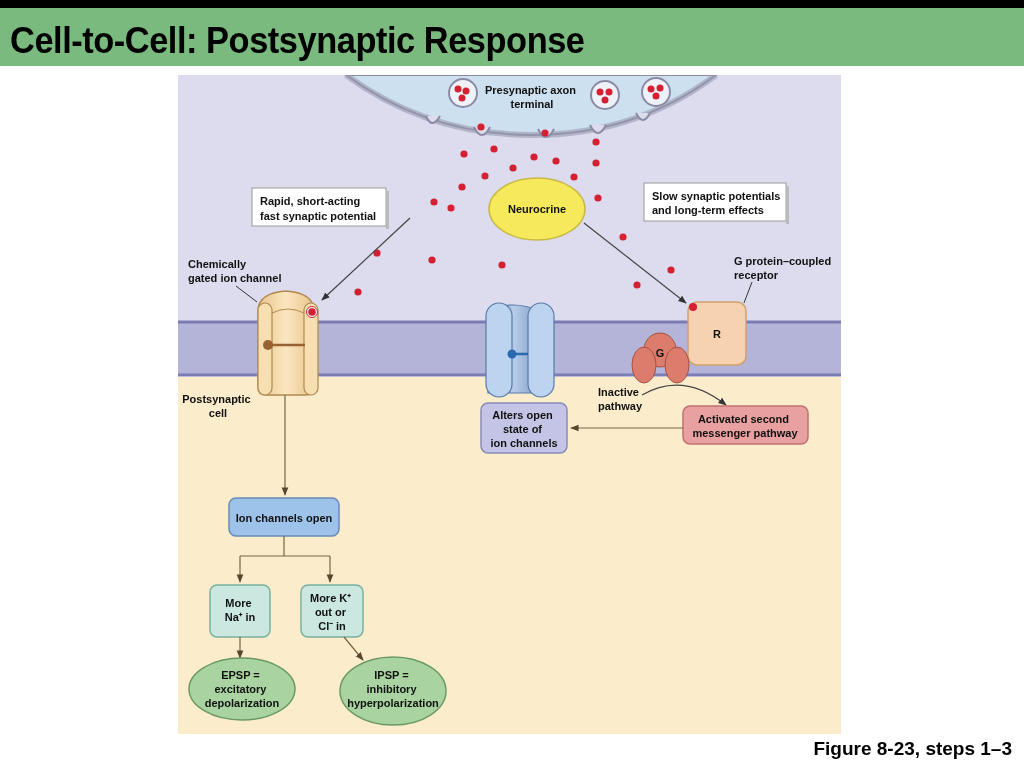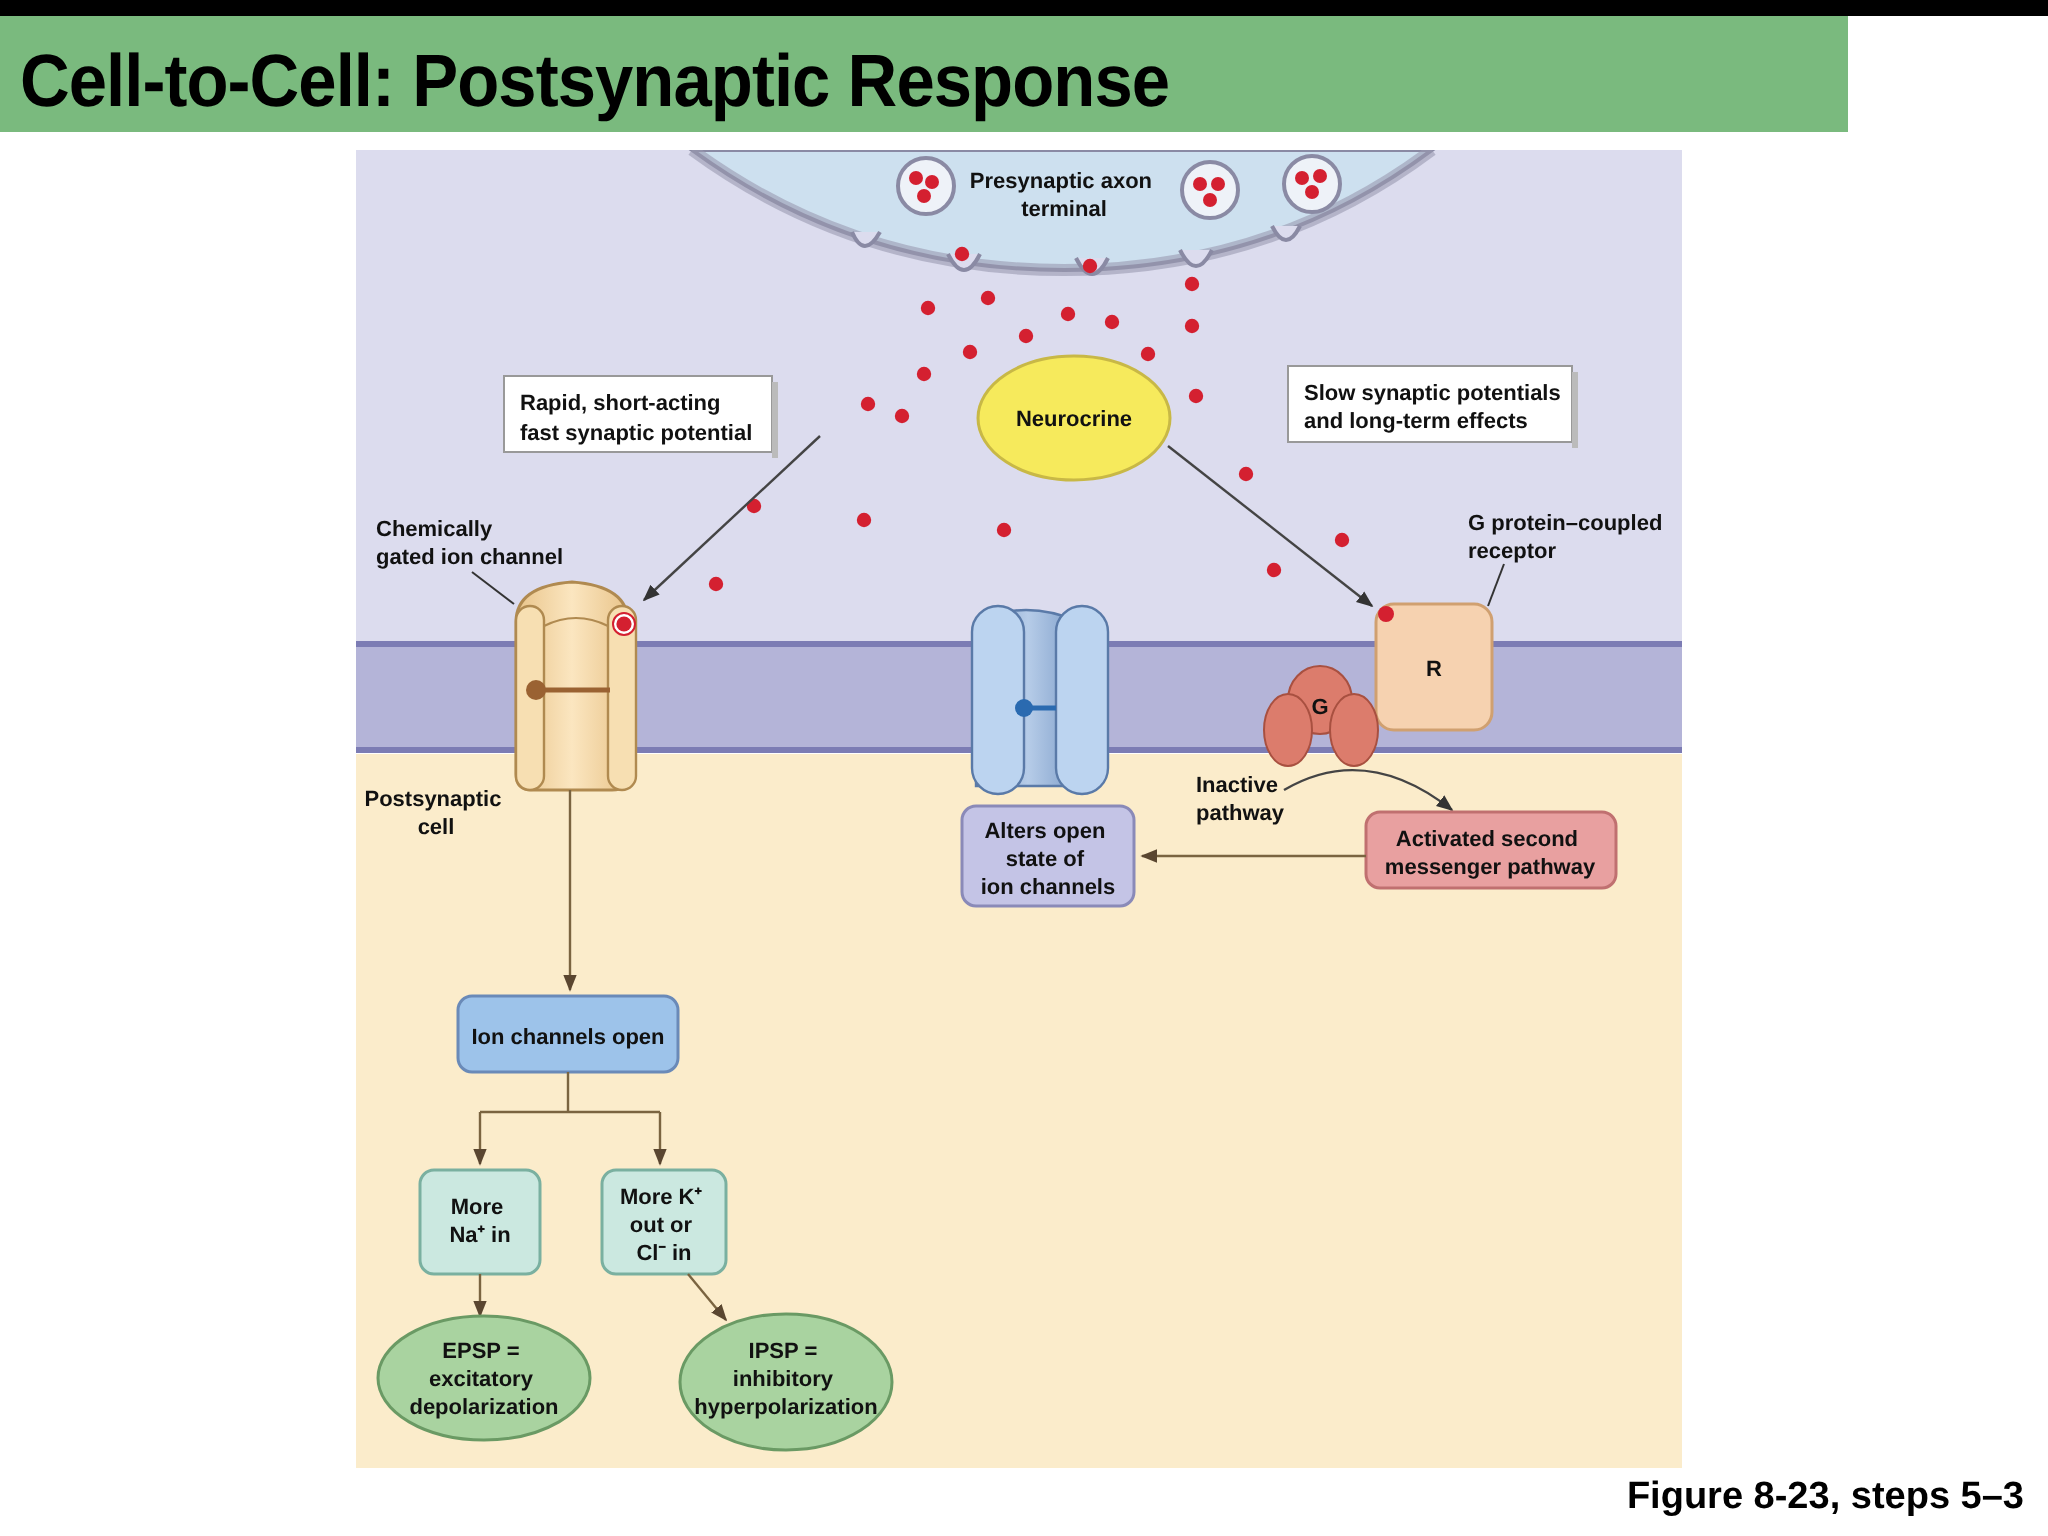--- a/index.html
+++ b/index.html
@@ -1,19 +1,19 @@
 <!DOCTYPE html>
 <html><head>
 <meta charset="utf-8">
 <style>
   html, body { margin:0; padding:0; }
   body { width:1024px; height:768px; background:#ffffff; position:relative; overflow:hidden;
          font-family:"Liberation Sans", sans-serif; }
   .topbar { position:absolute; left:0; top:0; width:1024px; height:8px; background:#000; }
-  .titlebar { position:absolute; left:0; top:8px; width:924px; height:58px; background:#7aba7e; }
+  .titlebar { position:absolute; left:0; top:8px; width:1024px; height:58px; background:#7aba7e; }
   .title { position:absolute; left:10px; top:12px; font-size:37px; font-weight:bold; color:#000;
            letter-spacing:-0.5px; transform:scaleX(0.93); transform-origin:left top; white-space:nowrap; }
   .figure { position:absolute; left:178px; top:75px; width:663px; height:659px; }
   svg text { font-family:"Liberation Sans", sans-serif; font-weight:bold; fill:#111; }
   .caption { position:absolute; right:12px; top:738px; font-size:19px; font-weight:bold; color:#000; white-space:nowrap; }
 </style>
 </head>
 <body>
 
 <div class="topbar"></div>
@@ -242,13 +242,13 @@
   <g>
     <ellipse cx="215" cy="616" rx="53" ry="34" fill="#a9d3a0" stroke="#6a9a64" stroke-width="1.5"></ellipse>
     <text text-anchor="middle" font-size="11">
       <tspan x="215" y="604">IPSP =</tspan>
       <tspan x="215" y="618">inhibitory</tspan>
       <tspan x="215" y="632">hyperpolarization</tspan>
     </text>
   </g>
 </svg>
 
-<div class="caption">Figure 8-23, steps 5–3</div>
+<div class="caption">Figure 8-23, steps 1–3</div>
 
 </body></html>

